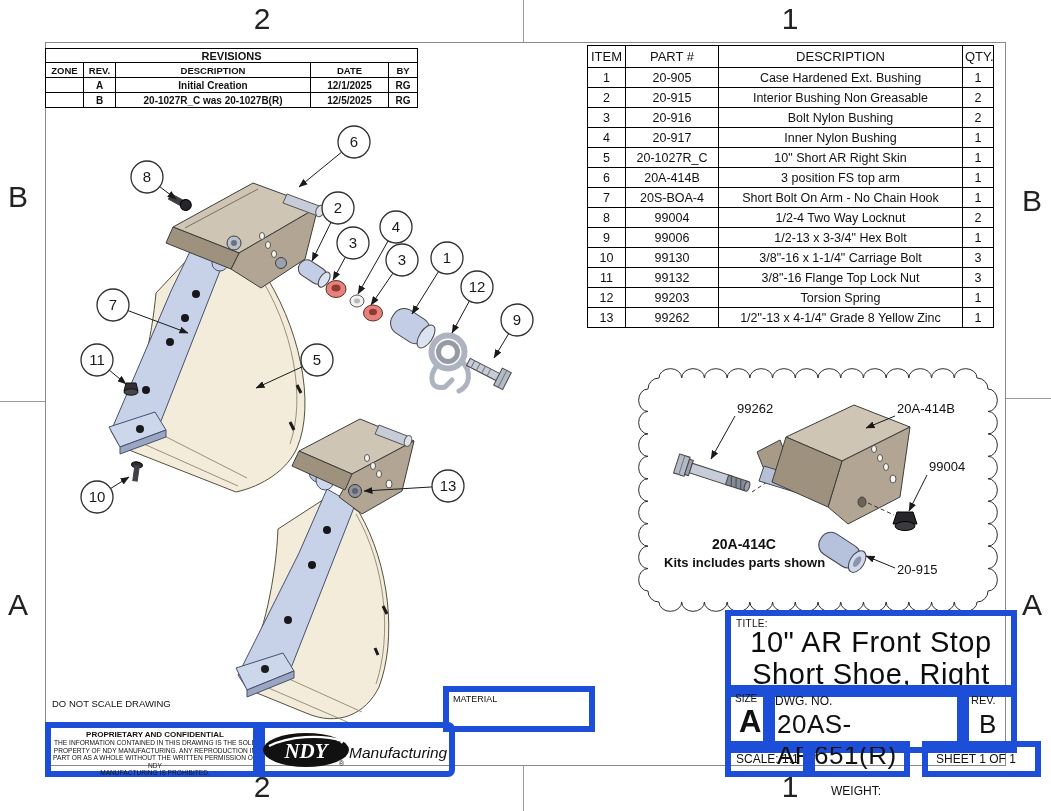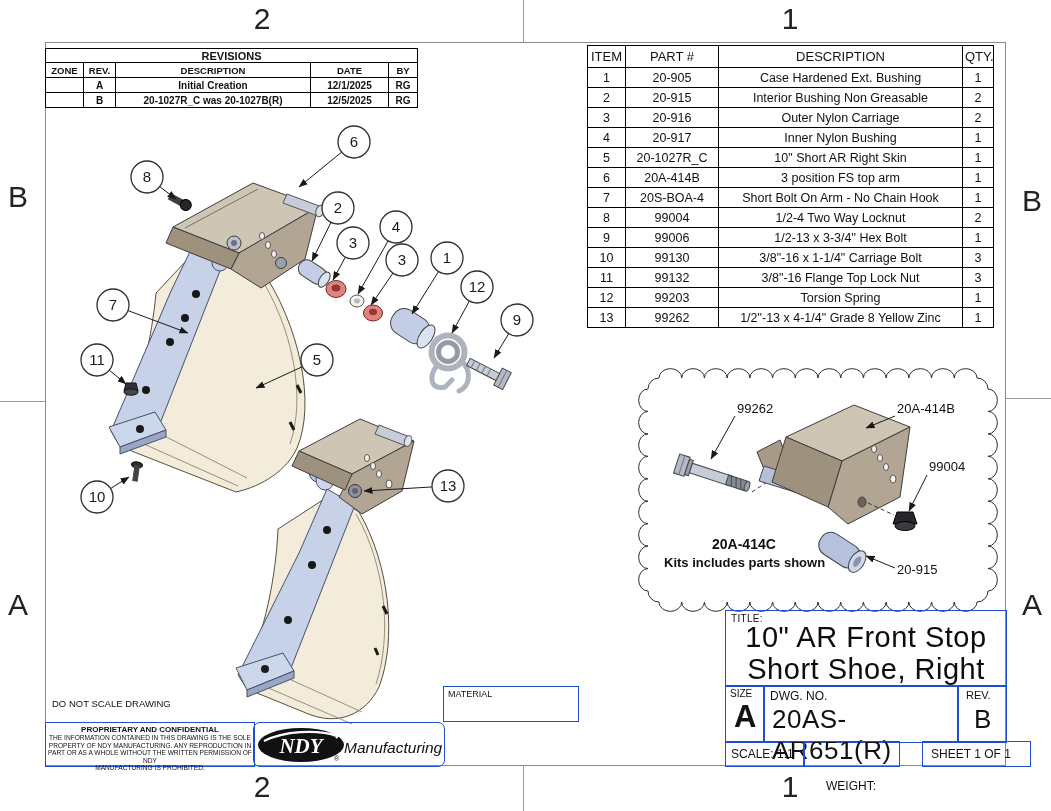--- a/index.html
+++ b/index.html
@@ -10,21 +10,21 @@
   .tick{background:#9a9a9a;}
   .zone{font-size:30px;font-weight:400;color:#222;text-align:center;width:40px;}
   table{border-collapse:collapse;position:absolute;background:#fff;table-layout:fixed;}
   .parts th,.parts td{border:1px solid #000;text-align:center;padding:0 2px;white-space:nowrap;overflow:hidden;}
   .parts th{font-size:13px;height:21px;font-weight:400;}
   .parts td{font-size:12.5px;height:19px;font-weight:400;}
   .revs th,.revs td{border:1px solid #000;text-align:center;padding:0 2px;white-space:nowrap;overflow:hidden;}
   .revs .ttl{font-size:11px;height:13px;font-weight:700;}
   .revs th{font-size:9.5px;height:14px;font-weight:700;}
   .revs td{font-size:10px;height:14px;font-weight:700;}
-  .tb{border:1px solid #1d4ed8;}
+  .tb{border:6px solid #1d4ed8;}
   .lbl{position:absolute;color:#111;}
   .small-cap{font-size:10px;letter-spacing:.3px;}
   .title-big{font-size:29px;line-height:32px;letter-spacing:.5px;text-align:center;color:#0c0c0c;}
   svg{display:block;}
 </style>
 </head>
 <body>
 
 <div class="sheet">
 
@@ -105,21 +105,21 @@
         </tr>
         <tr>
           <td>2</td>
           <td>20-915</td>
           <td>Interior Bushing Non Greasable</td>
           <td>2</td>
         </tr>
         <tr>
           <td>3</td>
           <td>20-916</td>
-          <td>Outer Nylon Carriage</td>
+          <td>Bolt Nylon Bushing</td>
           <td>2</td>
         </tr>
         <tr>
           <td>4</td>
           <td>20-917</td>
           <td>Inner Nylon Bushing</td>
           <td>1</td>
         </tr>
         <tr>
           <td>5</td>
@@ -451,21 +451,21 @@
   <div class="abs tb" style="left:725px;top:741px;width:78px;height:24px;">
     <div class="lbl" style="left:5px;top:5px;font-size:12px;">SCALE: 1:1</div>
   </div>
   <div class="abs tb" style="left:803px;top:741px;width:95px;height:24px;">
     <div class="lbl" style="left:22px;top:5px;font-size:12px;margin-top:32px;">WEIGHT:</div>
   </div>
   <div class="abs tb" style="left:898px;top:741px;width:107px;height:24px;margin-left:24px;">
     <div class="lbl" style="left:8px;top:5px;font-size:12px;">SHEET 1 OF 1</div>
   </div>
 
-  <div class="abs tb" style="left:443px;top:686px;width:134px;height:34px;">
+  <div class="abs tb" style="left:443px;top:686px;width:134px;height:34px;padding-left:6px;">
     <div class="lbl" style="left:4px;top:2px;font-size:9px;">MATERIAL</div>
   </div>
 
   <div class="lbl" style="left:52px;top:698px;font-size:9.5px;">DO NOT SCALE DRAWING</div>
   <div class="abs tb" style="left:45px;top:722px;width:208px;height:43px;text-align:center;">
     <div style="font-size:8px;font-weight:700;margin-top:2px;">PROPRIETARY AND CONFIDENTIAL</div>
     <div style="font-size:6.6px;line-height:7.6px;">THE INFORMATION CONTAINED IN THIS DRAWING IS THE SOLE</div>
     <div style="font-size:6.6px;line-height:7.6px;">PROPERTY OF NDY MANUFACTURING. ANY REPRODUCTION IN</div>
     <div style="font-size:6.6px;line-height:7.6px;">PART OR AS A WHOLE WITHOUT THE WRITTEN PERMISSION OF NDY</div>
     <div style="font-size:6.6px;line-height:7.6px;">MANUFACTURING IS PROHIBITED.</div>

